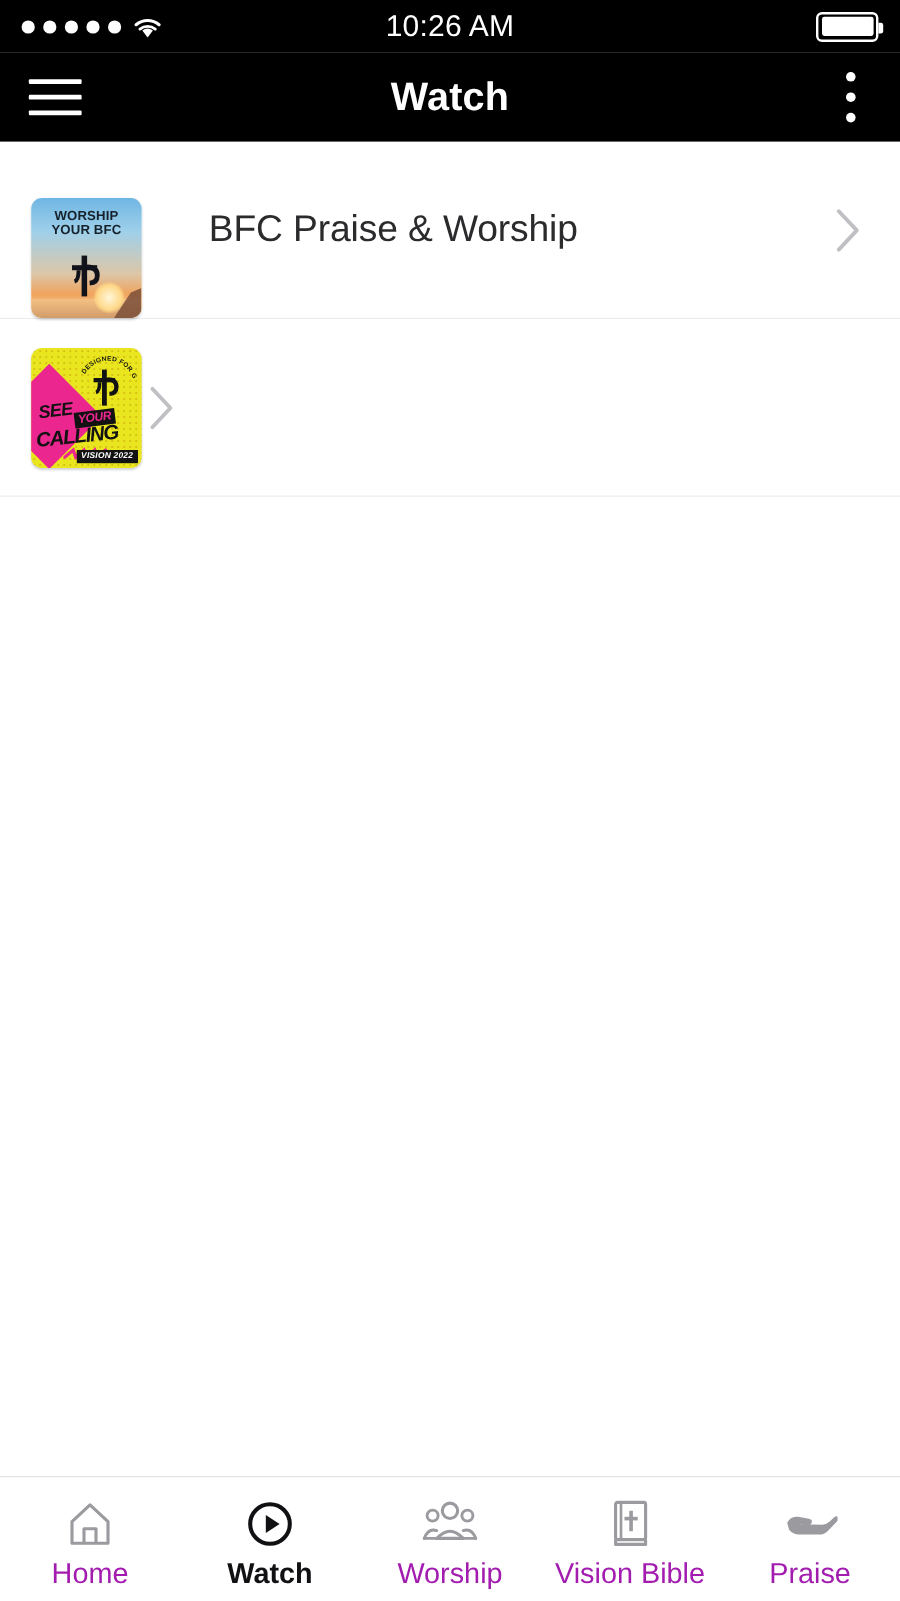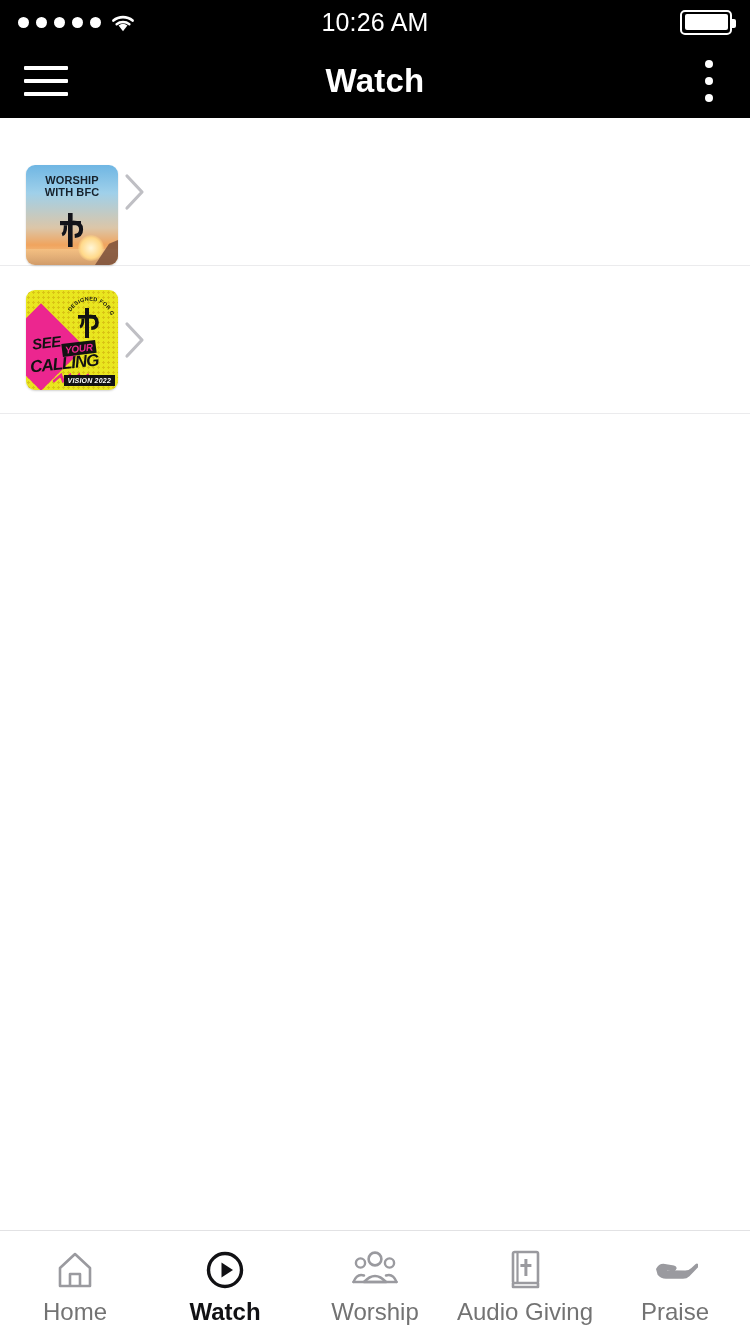--- a/index.html
+++ b/index.html
@@ -96,21 +96,21 @@
   .tc-badge { position:absolute; right:3px; bottom:4px; background:#121212; color:#ffffff;
               font-size:7px; font-weight:700; font-style:italic; padding:2px 4px; letter-spacing:.2px; }
 
   
   .tabbar {
     flex:0 0 104px; height:104px; background:#ffffff; border-top:1px solid #e2e2e4;
     display:flex; align-items:center;
   }
   .tab { flex:1 1 20%; display:flex; flex-direction:column; align-items:center; justify-content:center; gap:7px; cursor:pointer; height:100%; padding-top:6px; }
   .tab-icon { height:46px; display:flex; align-items:center; justify-content:center; }
-  .tab-label { font-size:24px; color:#737373; line-height:1; }
+  .tab-label { font-size:24px; color:#a21caf; line-height:1; }
   .tab.active .tab-label { color:#111114; font-weight:700; }
 </style>
 </head>
 <body>
 
 <div class="phone">
 
   <div class="statusbar">
     <div class="sb-left">
       <div class="dots">
@@ -152,30 +152,33 @@
 
   <div class="content">
 
     <div class="list-row">
       <div class="thumb thumb-worship">
         <div class="tw-water"></div>
         <div class="tw-sun"></div>
         <div class="tw-rock"></div>
         <div class="tw-title">
           <div>WORSHIP</div>
-          <div>WITH BFC</div>
+          <div>YOUR BFC</div>
         </div>
         <span class="tw-cross">
           <svg width="34" height="38" viewBox="0 0 34 38">
             <rect x="13" y="2" width="4.6" height="34" fill="#12131a"></rect>
             <rect x="5" y="10" width="21" height="4.2" fill="#12131a"></rect>
             <path d="M17.6 11.5 q8.5 0 8.5 7 q0 6 -6.4 6.4" stroke="#12131a" stroke-width="4" fill="none"></path>
             <path d="M10.5 14.2 q0 8.4 -3.4 9.4" stroke="#12131a" stroke-width="3.4" fill="none"></path>
           </svg>
         </span>
+      </div>
+      <div class="row-text">
+        <div class="row-title">BFC Praise &amp; Worship</div>
       </div>
       <div class="chevron">
         <svg width="24" height="40" viewBox="0 0 24 40">
             <path d="M4 4 L19 20 L4 36" stroke="#bfbfc4" stroke-width="3.2" fill="none" stroke-linecap="round" stroke-linejoin="round"></path>
           </svg>
       </div>
     </div>
 
     <div class="list-row">
       <div class="thumb thumb-calling">
@@ -252,21 +255,21 @@
     <div class="tab">
       <span class="tab-icon">
         <svg width="40" height="44" viewBox="0 0 40 44">
           <rect x="8" y="4" width="25" height="31" rx="1.6" stroke="#9a9a9f" stroke-width="2.6" fill="none"></rect>
           <path d="M8 35 L8 39 L33 39 L33 35" stroke="#9a9a9f" stroke-width="2.6" fill="none" stroke-linejoin="round"></path>
           <path d="M12.5 4 L12.5 35" stroke="#9a9a9f" stroke-width="2.2"></path>
           <rect x="19.4" y="11" width="3" height="17" fill="#9a9a9f"></rect>
           <rect x="15.4" y="16" width="11" height="3" fill="#9a9a9f"></rect>
         </svg>
       </span>
-      <span class="tab-label">Audio Giving</span>
+      <span class="tab-label">Vision Bible</span>
     </div>
 
     <div class="tab">
       <span class="tab-icon">
         <svg width="46" height="34" viewBox="0 0 46 34">
           <path d="M4 16 q3 -6 9 -5 l9 1.6 q3 .6 2.6 3 q-.4 2.2 -3.2 2 l-6.4 -.6 l0 .2 l18 .4 q3.6 .1 6.4 -2.6 l4 -3.8 q1.8 -1.6 3 .2 q1 1.6 -.6 3.2 l-8.4 8.6 q-2.6 2.6 -6.4 2.6 l-17 0 q-5.2 0 -8.4 -4 Z" fill="#9a9a9f"></path>
         </svg>
       </span>
       <span class="tab-label">Praise</span>
     </div>

